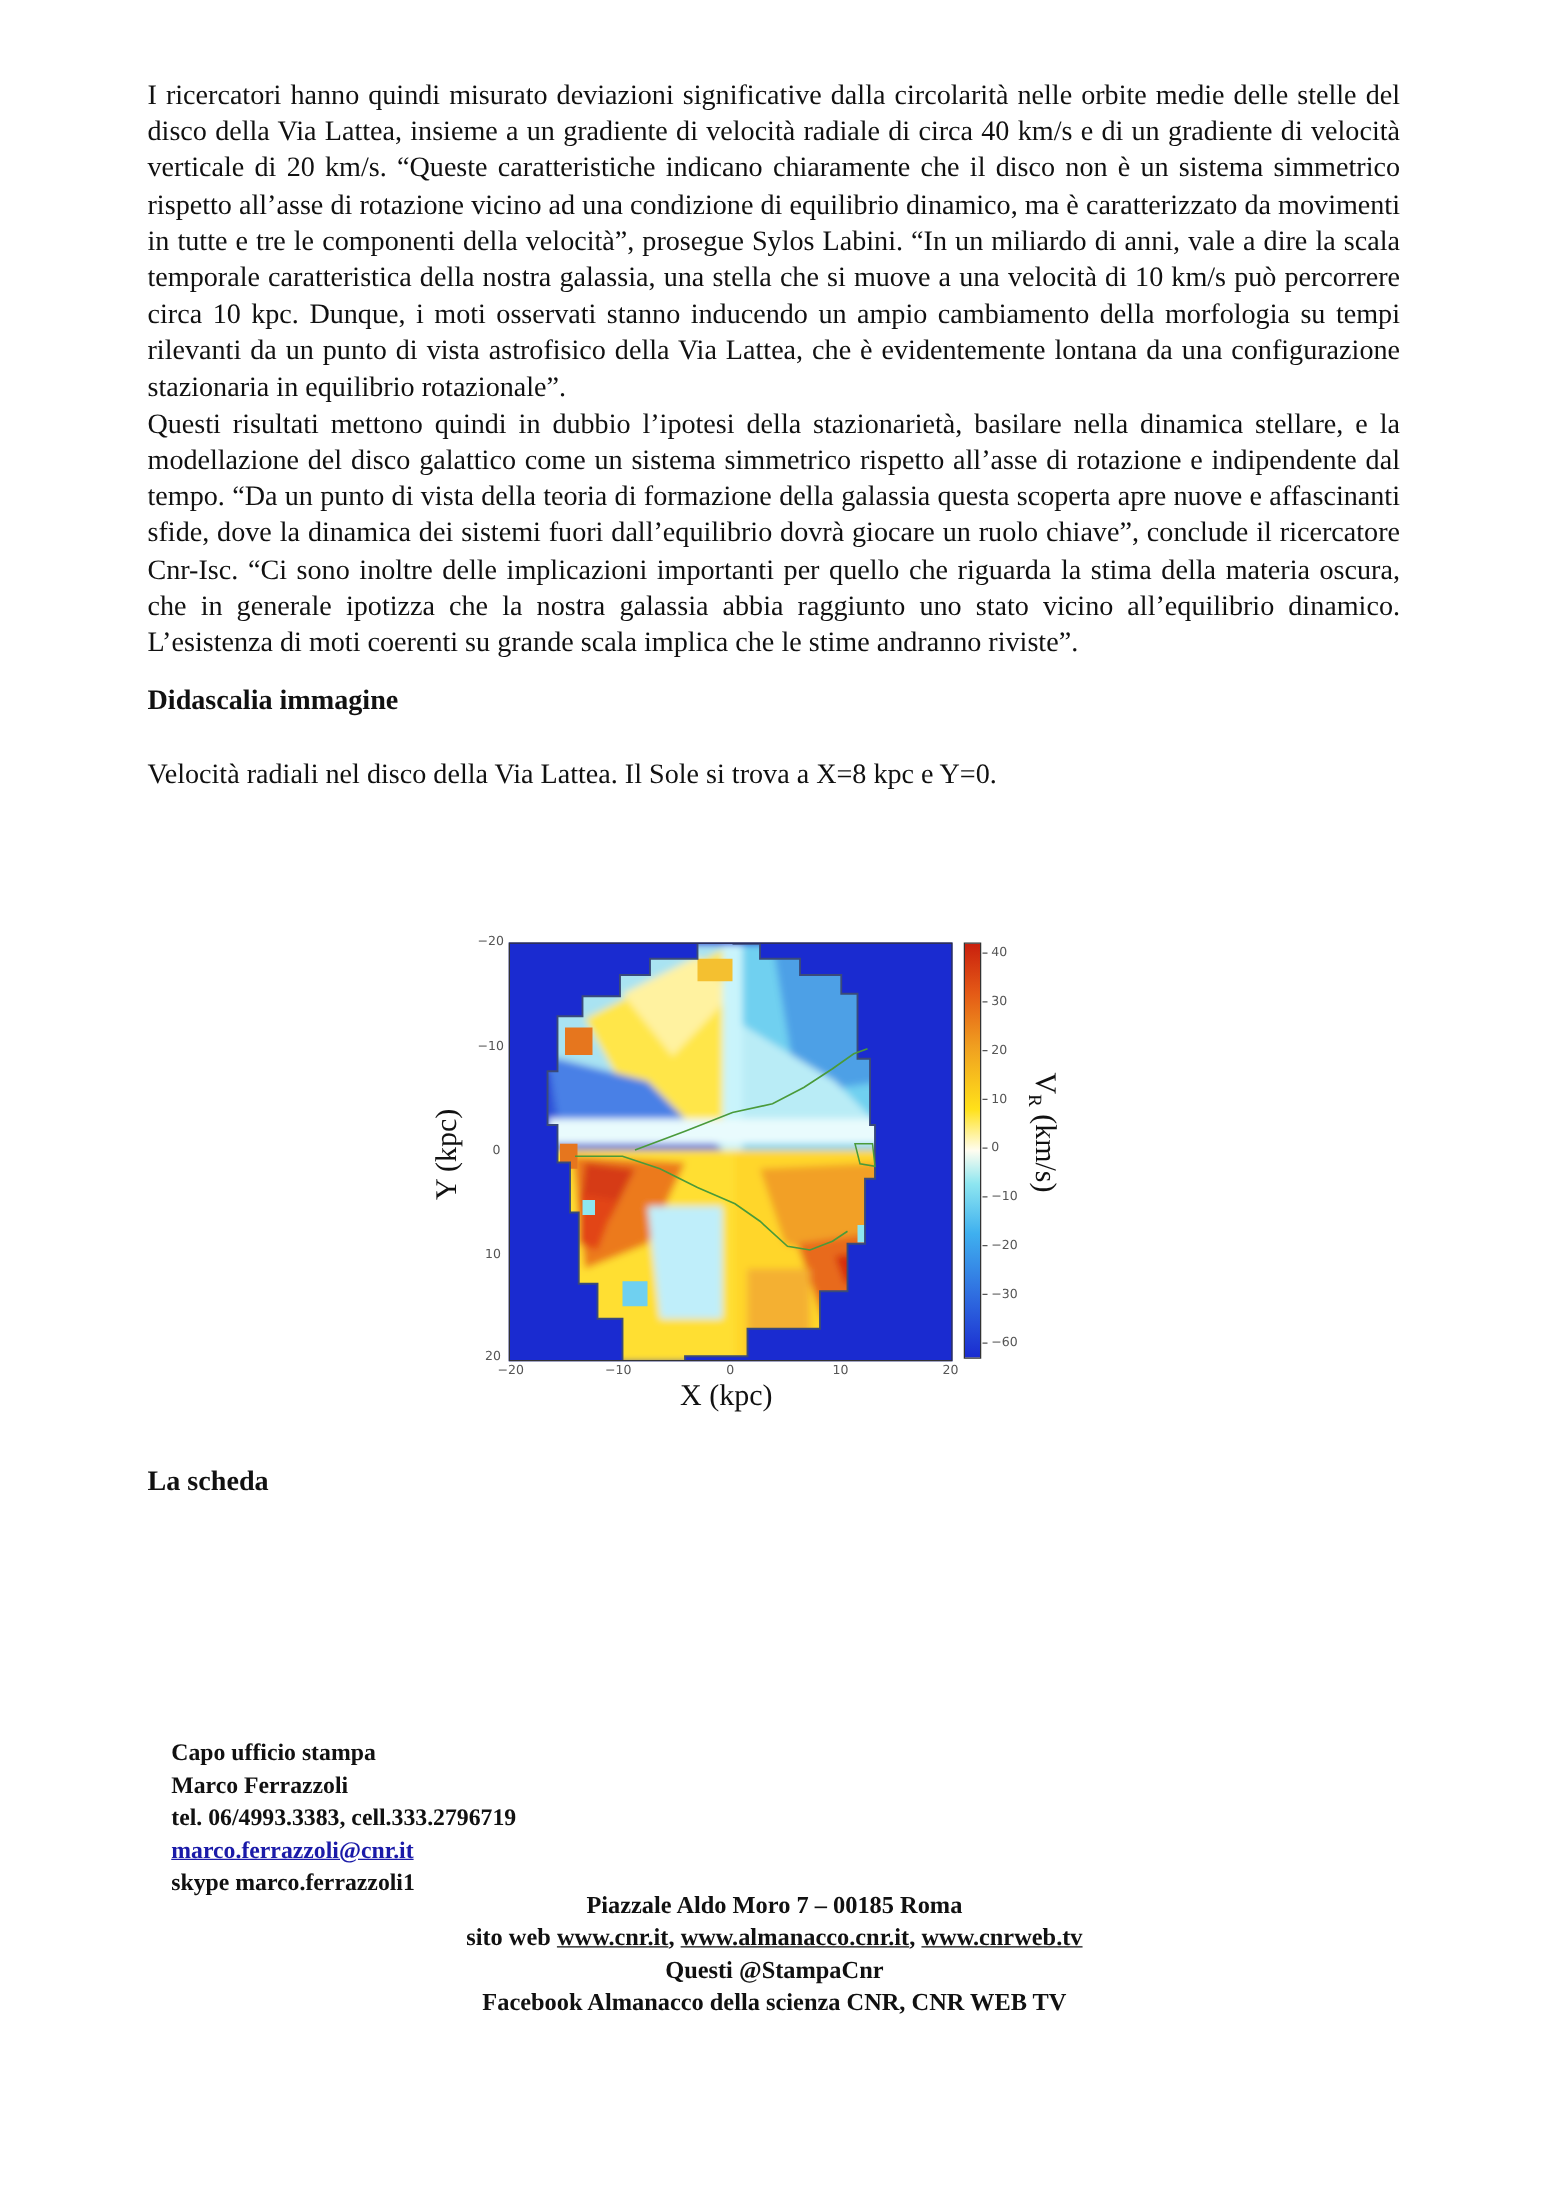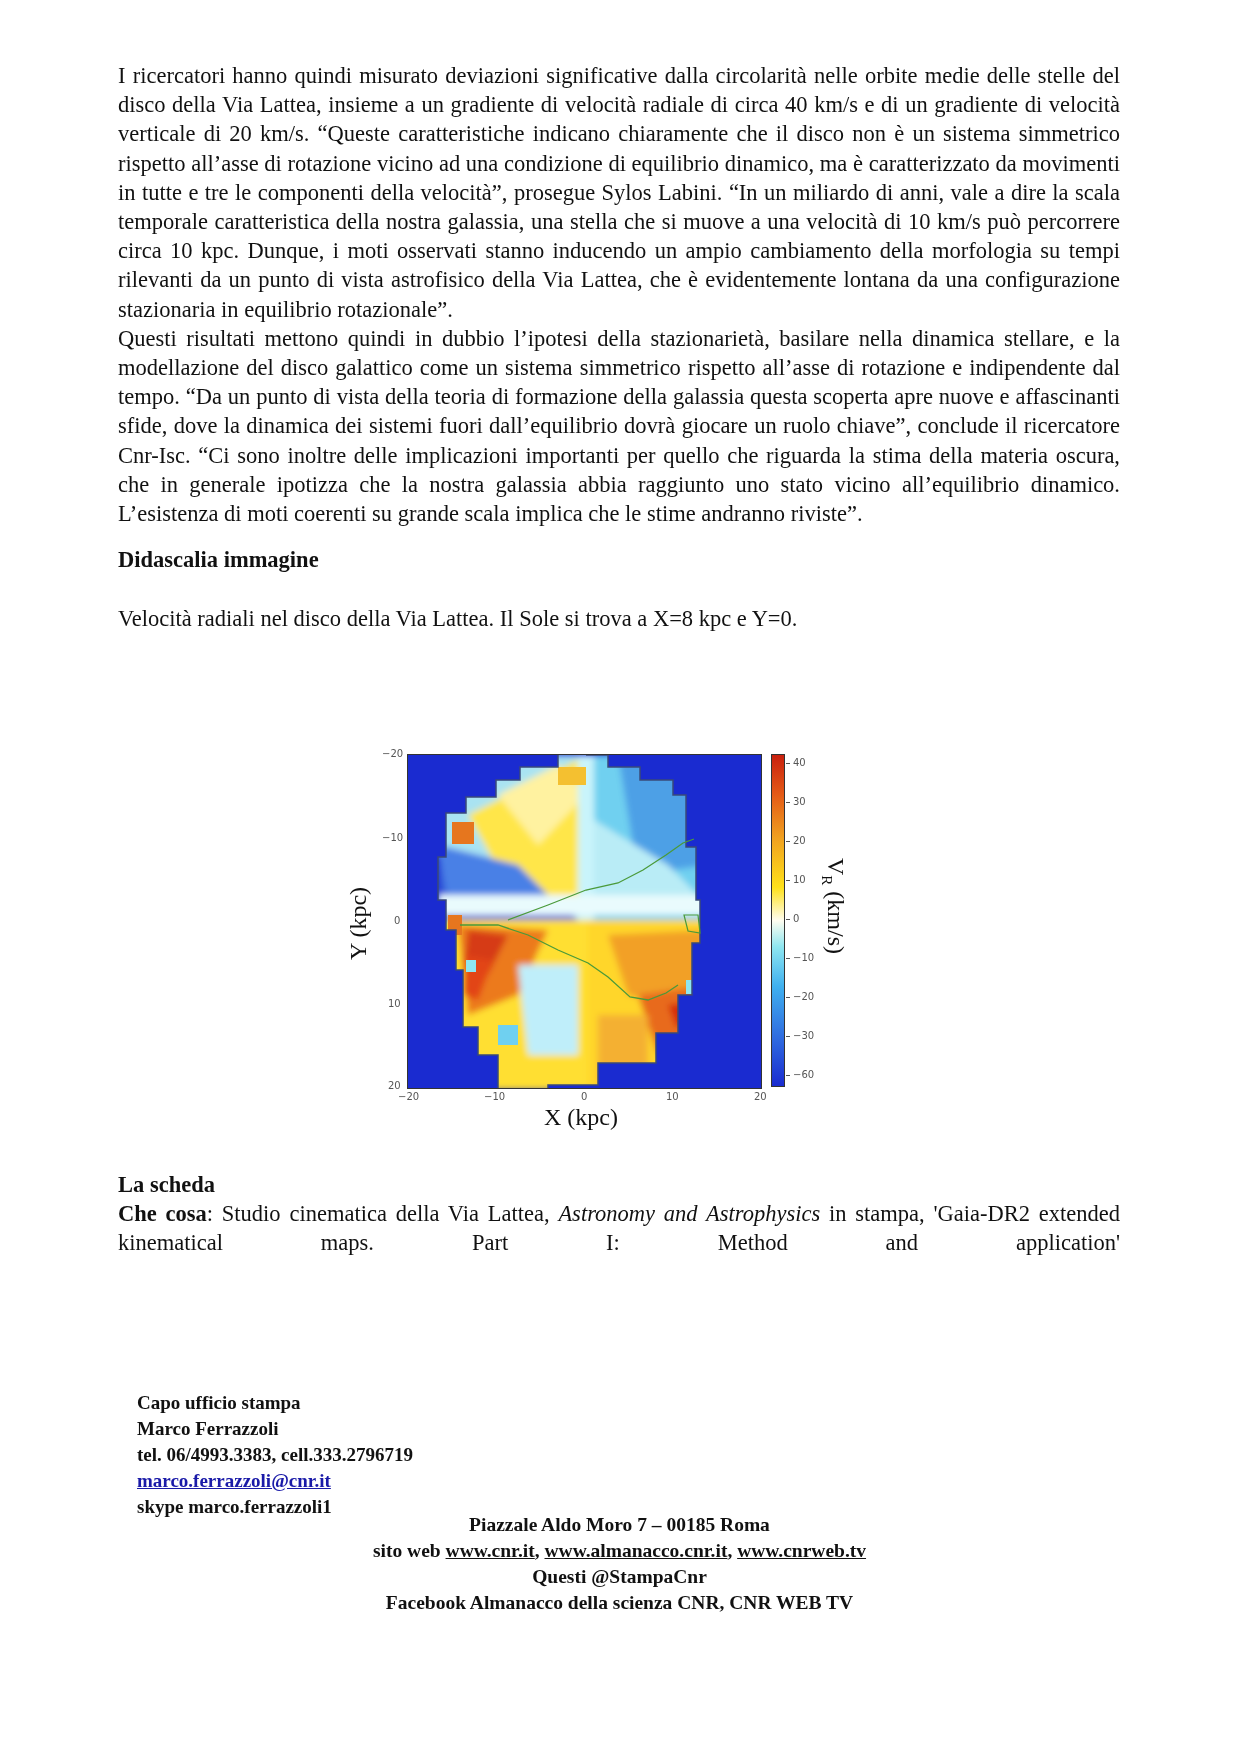--- a/index.html
+++ b/index.html
@@ -131,21 +131,20 @@
   <span class="cbar-tick" style="top:212px;">−10</span>
   <span class="cbar-tick" style="top:251px;">−20</span>
   <span class="cbar-tick" style="top:290px;">−30</span>
   <span class="cbar-tick" style="top:329px;">−60</span>
 
   <div class="axis-label" style="left:430px; top:168px; transform:rotate(90deg); transform-origin:left top; left:505px; top:118px;"><span>V</span><sub style="font-size:15px;">R</sub> <span>(km/s)</span></div>
 </div>
 
 <div class="abs" style="left:118px; top:1170px; width:1002px;">
   <p class="heading">La scheda</p>
-  <p class="para last-justify"><b class="lbl">Che cosa</b><span>: Studio cinematica della Via Lattea, </span><i>Astronomy and Astrophysics</i><span> in stampa, 'Gaia-DR2 extended kinematical maps. Part I: Method and application'</span></p>
 </div>
 
 <div class="contact">
   <div>Capo ufficio stampa</div>
   <div>Marco Ferrazzoli</div>
   <div>tel. 06/4993.3383, cell.333.2796719</div>
   <div><a class="link">marco.ferrazzoli@cnr.it</a></div>
   <div>skype marco.ferrazzoli1</div>
 </div>
 

